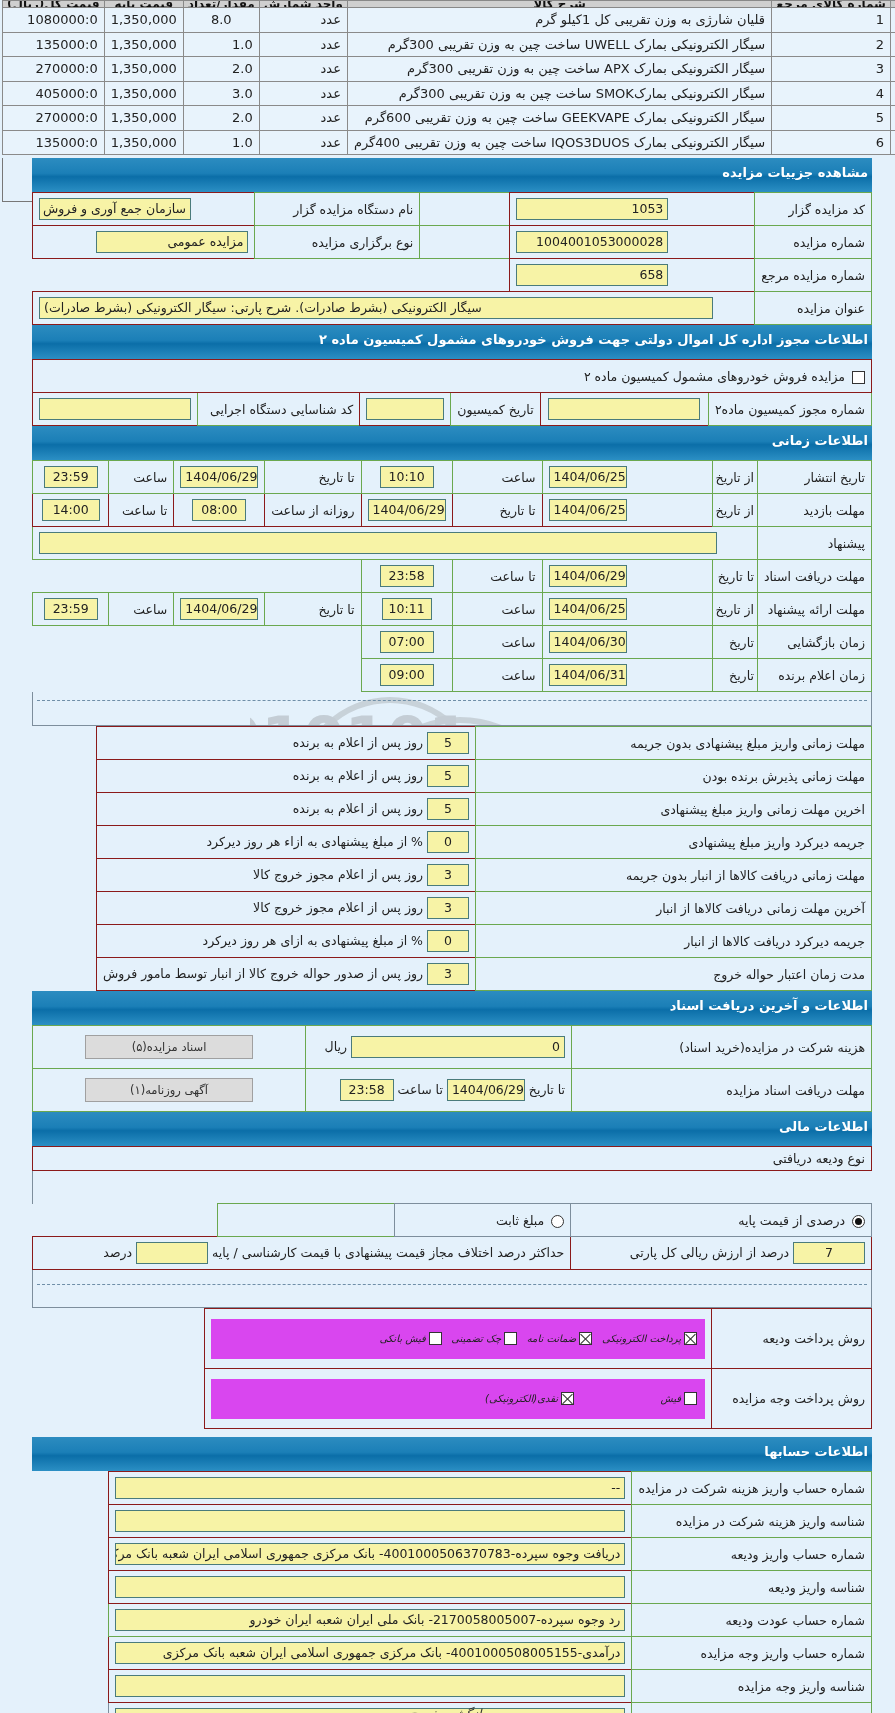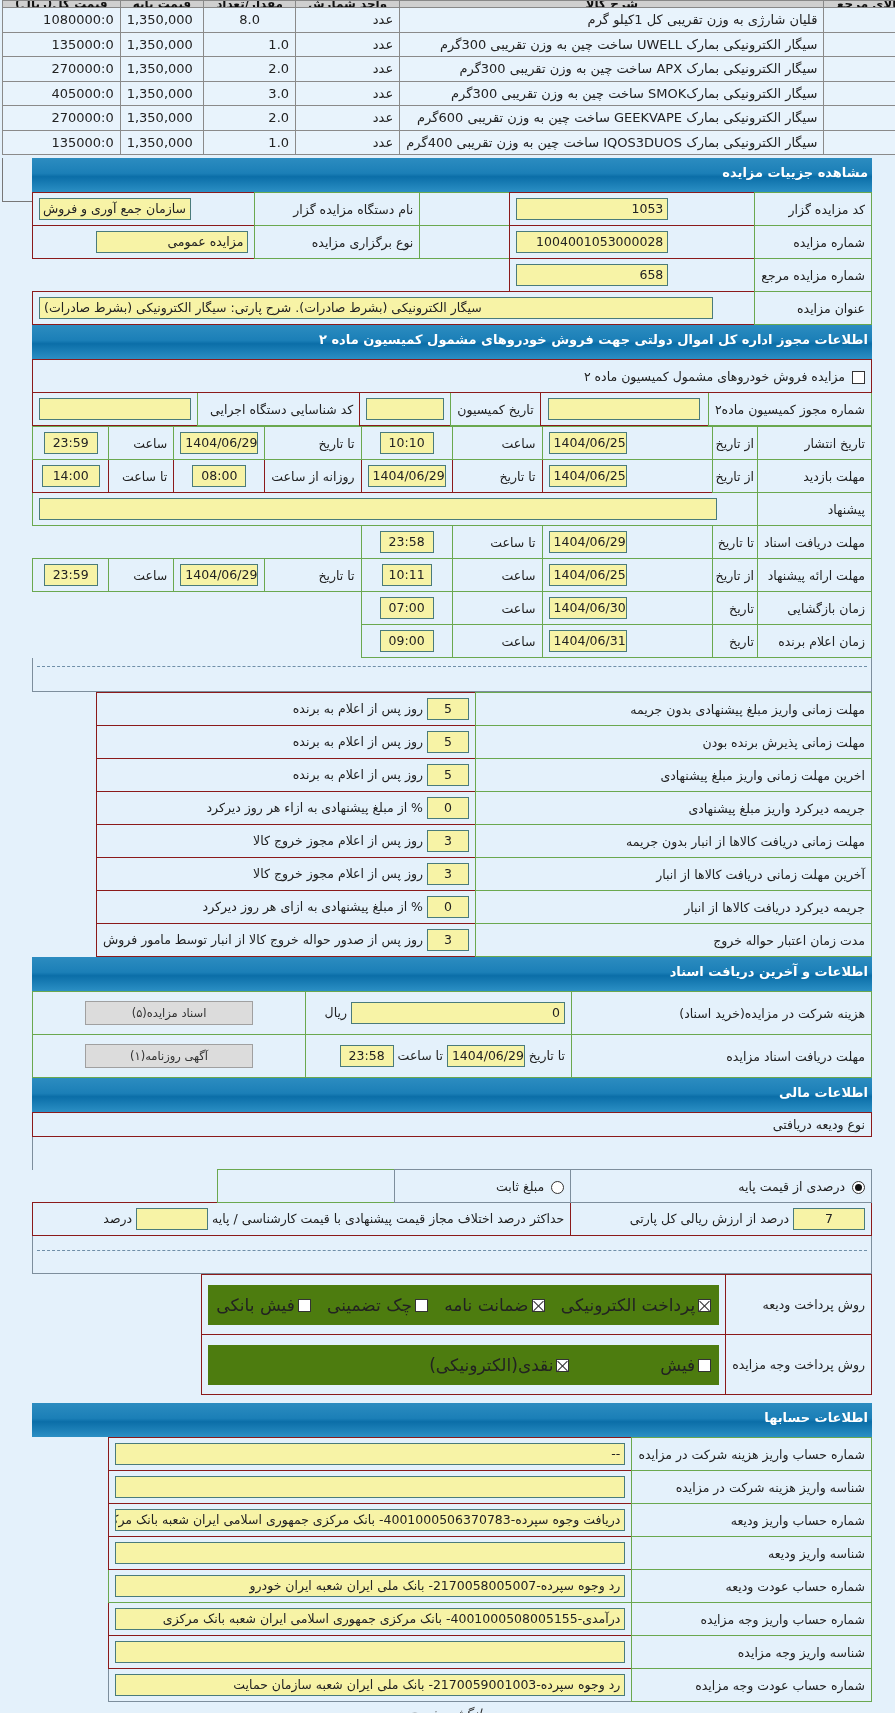--- a/index.html
+++ b/index.html
@@ -7,21 +7,21 @@
   body {
     width: 895px; height: 1713px; overflow: hidden;
     background: #e4f1fb;
     font-family: "DejaVu Sans", sans-serif;
     font-size: 12px; color: #222;
     direction: rtl; position: relative;
   }
   
   .items { position: absolute; left: 2px; top: 0; width: 893px; border-collapse: collapse; }
   .items th {
-    background: #cfcfcf; height: 6px; padding: 0 12px; font-size: 12px; font-weight: bold;
+    background: #cfcfcf; height: 6px; padding: 0 4px; font-size: 12px; font-weight: bold;
     line-height: 6px; overflow: hidden; border: 1px solid #888; color: #111; white-space: nowrap;
   }
   .items td {
     background: #e8f3fc; border: 1px solid #8a8a8a; height: 24.5px; padding: 0 6px;
     font-size: 13px; white-space: nowrap; overflow: hidden;
   }
   .items td.num { direction: ltr; text-align: right; }
   .items td.ltrnum { direction: ltr; text-align: left; }
   .ghost-box { position: absolute; left: 2px; top: 158px; width: 208px; height: 44px;
     border: 1px solid #777; border-top: none; }
@@ -50,21 +50,21 @@
   .chk.x::before, .chk.x::after { content: ""; position: absolute; left: 5px; top: -1px; width: 1px; height: 14px; background: #333; }
   .chk.x::before { transform: rotate(45deg); } .chk.x::after { transform: rotate(-45deg); }
   .radio { display: inline-block; width: 13px; height: 13px; border: 1px solid #333; border-radius: 50%;
     background: #fff; vertical-align: middle; position: relative; margin-left: 3px; }
   .radio.on::after { content: ""; position: absolute; left: 2px; top: 2px; width: 7px; height: 7px; border-radius: 50%; background: #111; }
   .btn {
     display: inline-block; width: 168px; height: 24px; background: #dcdcdc; border: 1px solid #a0a0a0;
     text-align: center; line-height: 22px; font-size: 11.5px; color: #333;
   }
   .dash { border-top: 1px dashed #6f8fa8; margin: 0 4px; height: 0; }
-  .gray-box { background: #4d7c0f; height: 40px; line-height: 40px; padding: 0 8px; font-size: 17px; }
+  .gray-box { background: #d946ef; height: 40px; line-height: 40px; padding: 0 8px; font-size: 10px; font-style: italic; }
   .footer { position: absolute; top: 1706px; left: 0; width: 895px; text-align: center; font-style: italic; font-size: 12.5px; color: #333; }
   .watermark { position: absolute; left: 250px; top: 680px; width: 420px; height: 300px; opacity: 0.25; pointer-events: none; }
 </style>
 </head>
 <body>
 
 <table class="items">
   <thead>
     <tr>
       <th style="width:105px">گروه کالا</th>
@@ -206,20 +206,21 @@
         <span class="inp" style="width:78px"></span>
       </td>
       <td style="width:175px">کد شناسایی دستگاه اجرایی</td>
       <td class="red" style="text-align:center">
         <span class="inp" style="width:152px"></span>
       </td>
     </tr>
   </tbody>
     </table>
 
+  <div class="sec-head">اطلاعات زمانی</div>
   <table class="f">
     <tbody>
         <tr>
       <td style="width:76px">تاریخ انتشار</td>
       <td style="width:38px;padding:0 3px">از تاریخ</td>
       <td style="width:170px;text-align:left"><span class="inp ltr c" style="width:78px">1404/06/25</span></td>
       <td style="width:90px">ساعت</td>
       <td style="width:88px;text-align:center"><span class="inp ltr c" style="width:54px">10:10</span></td>
       <td style="width:90px">تا تاریخ</td>
       <td style="width:88px;text-align:center"><span class="inp ltr c" style="width:78px">1404/06/29</span></td>

